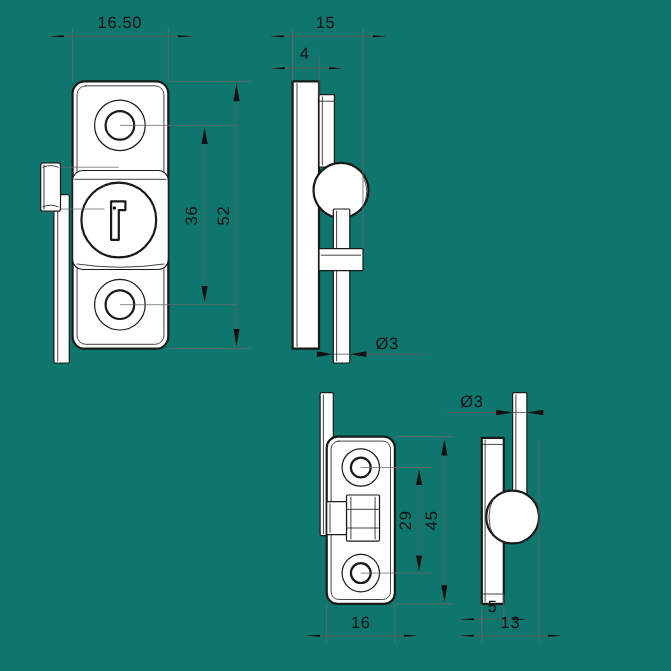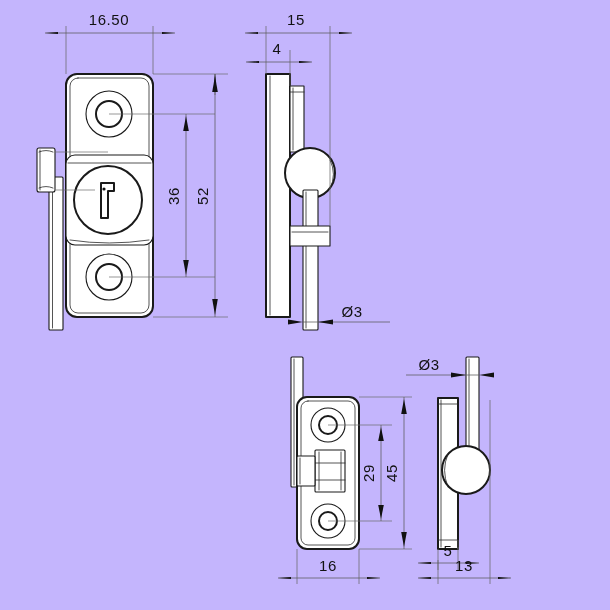--- a/index.html
+++ b/index.html
@@ -11,21 +11,21 @@
   body {
     width: 610px;
     height: 610px;
     overflow: hidden;
     font-family: "Liberation Sans", sans-serif;
   }
   #drawing-root {
     position: relative;
     width: 610px;
     height: 610px;
-    background: #c4b5fd;
+    background: #0f766e;
   }
   svg#cad {
     position: absolute;
     top: 0;
     left: 0;
     width: 610px;
     height: 610px;
     display: block;
   }
   .outline {

